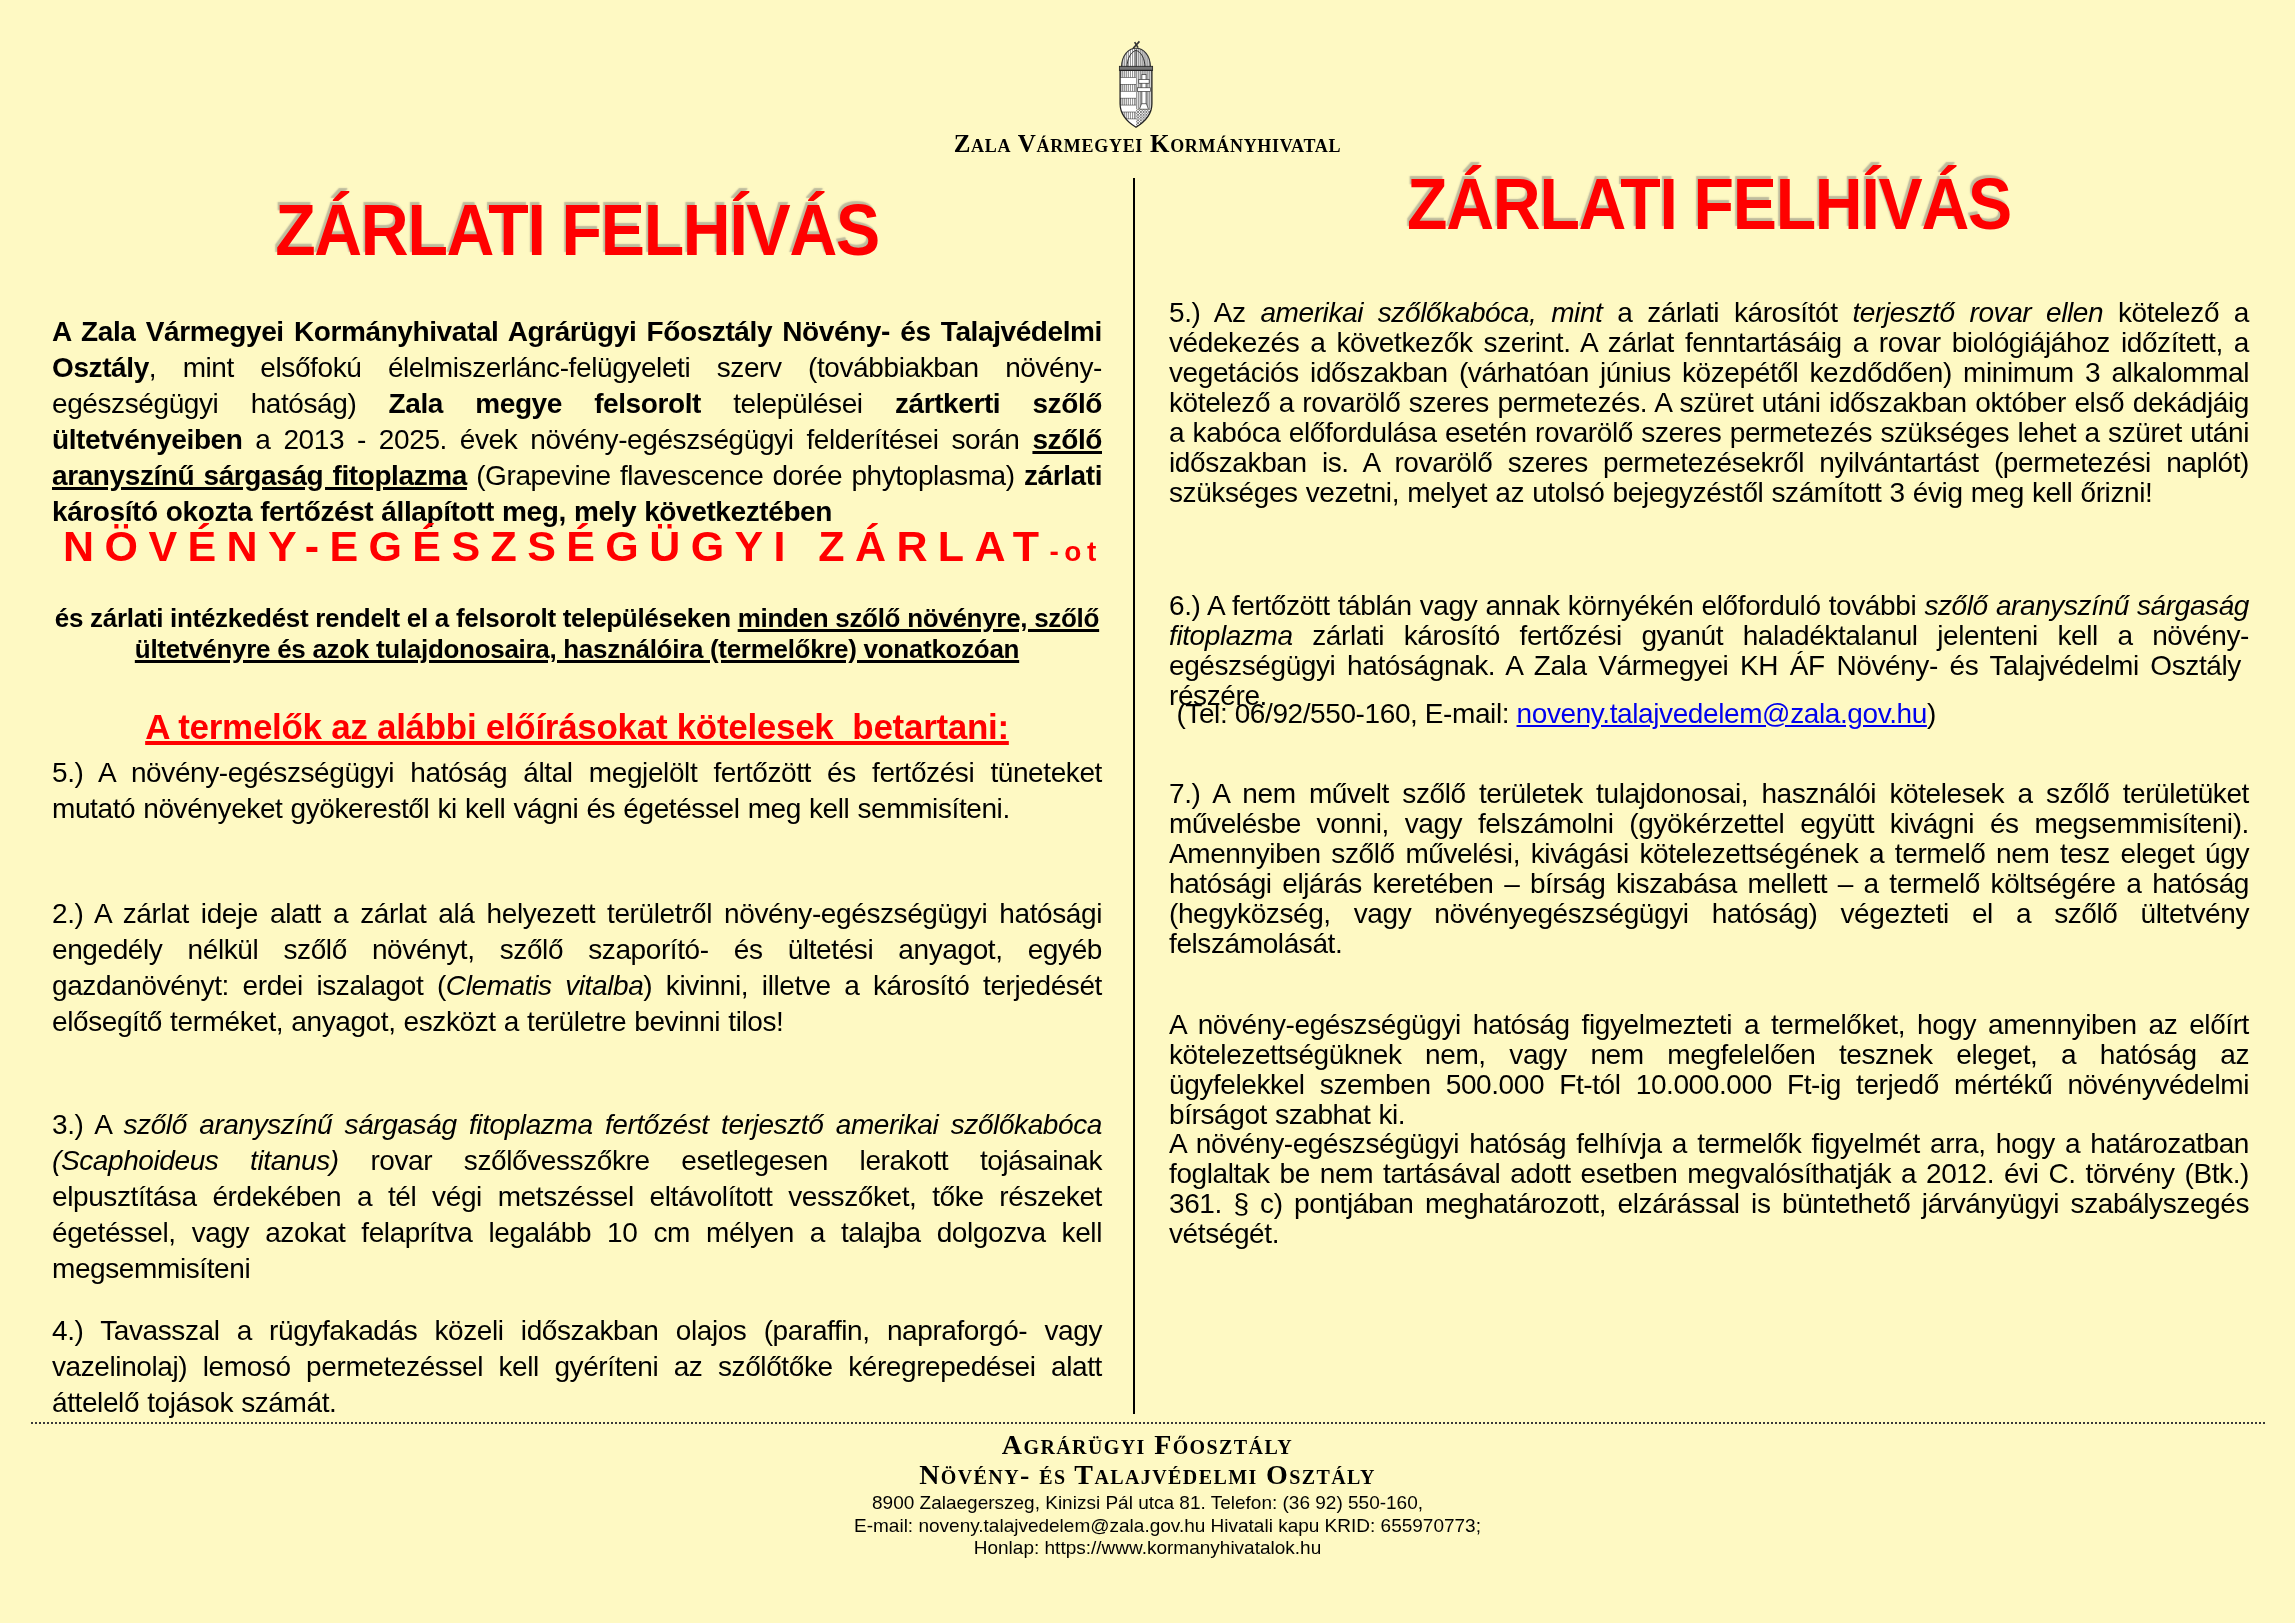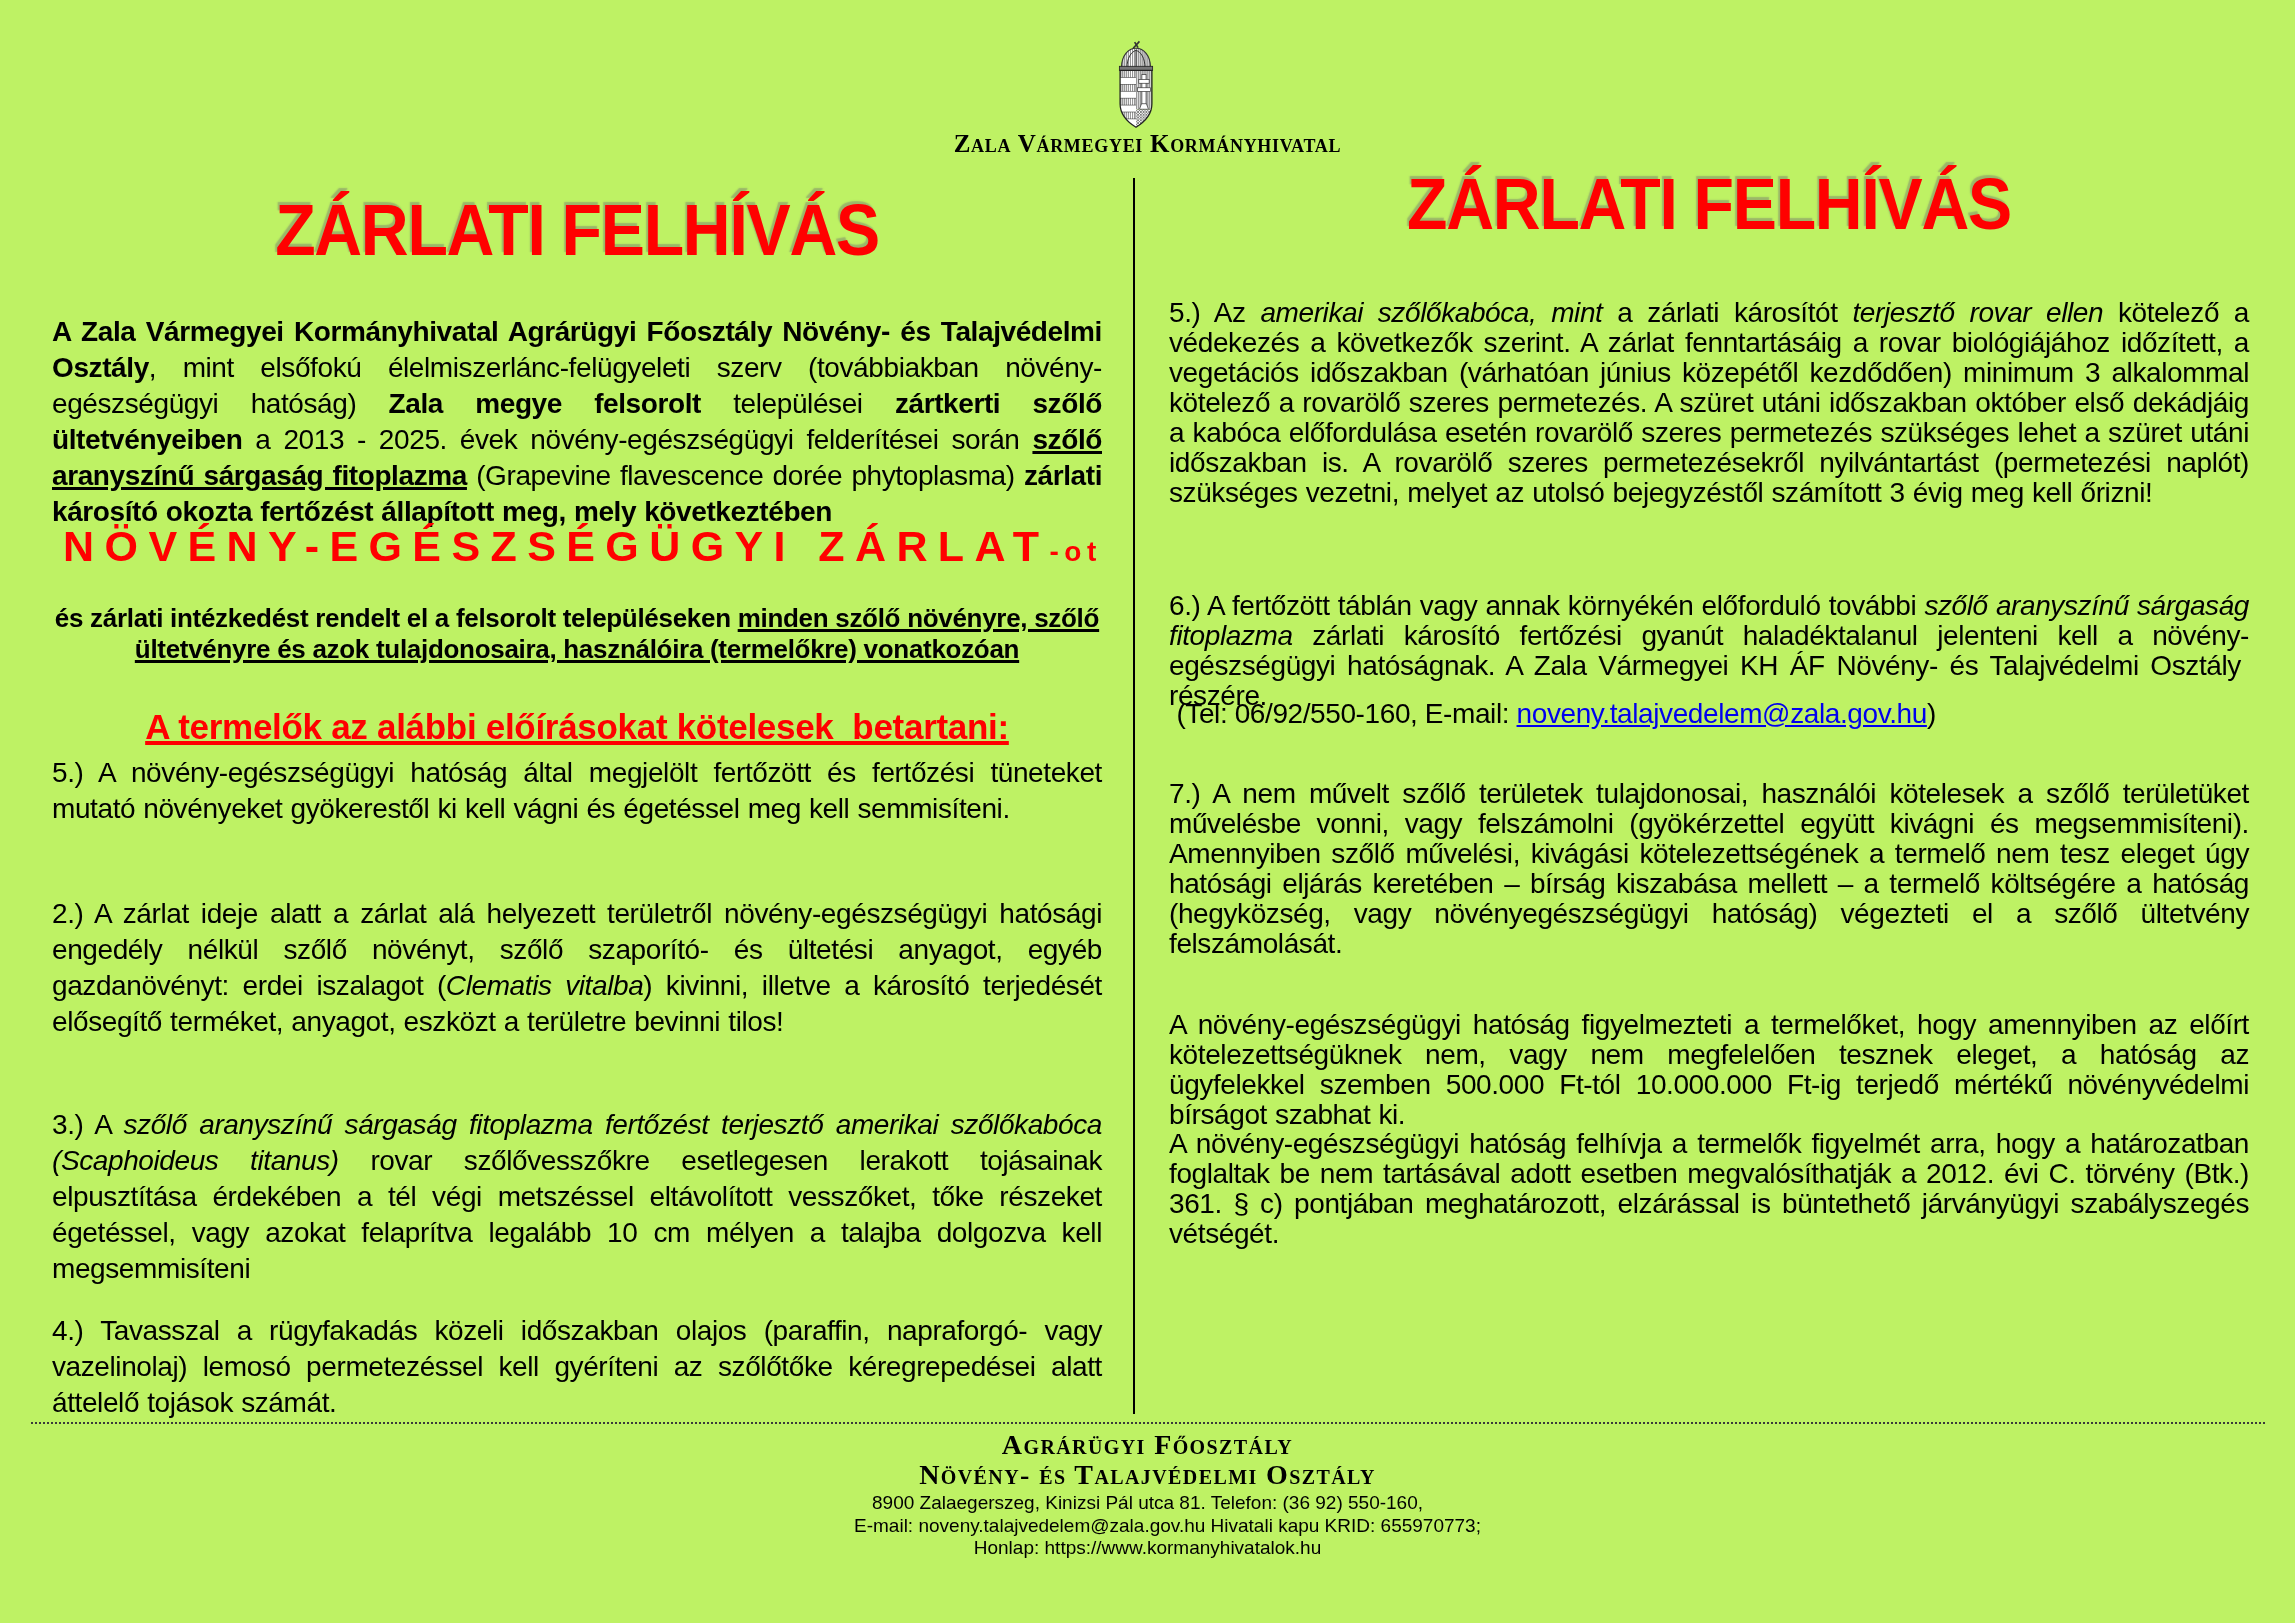--- a/index.html
+++ b/index.html
@@ -1,16 +1,16 @@
 <!DOCTYPE html>
 <html lang="hu" style="font-size:11px"><head>
 <meta charset="utf-8">
 <style>
   html,body{margin:0;padding:0;background:#ffffff;}
-  #page{position:relative;width:2295px;height:1624px;background:#bef264;
+  #page{position:relative;width:2295px;height:1624px;background:#fef9c3;
         font-family:"Liberation Sans",sans-serif;color:#000;overflow:hidden;}
   .abs{position:absolute;}
 
   
   .b{font-weight:700;}
   .i{font-style:italic;}
   .u{text-decoration:underline;}
   .b.u{text-decoration-thickness:2.8px;}
 
   

